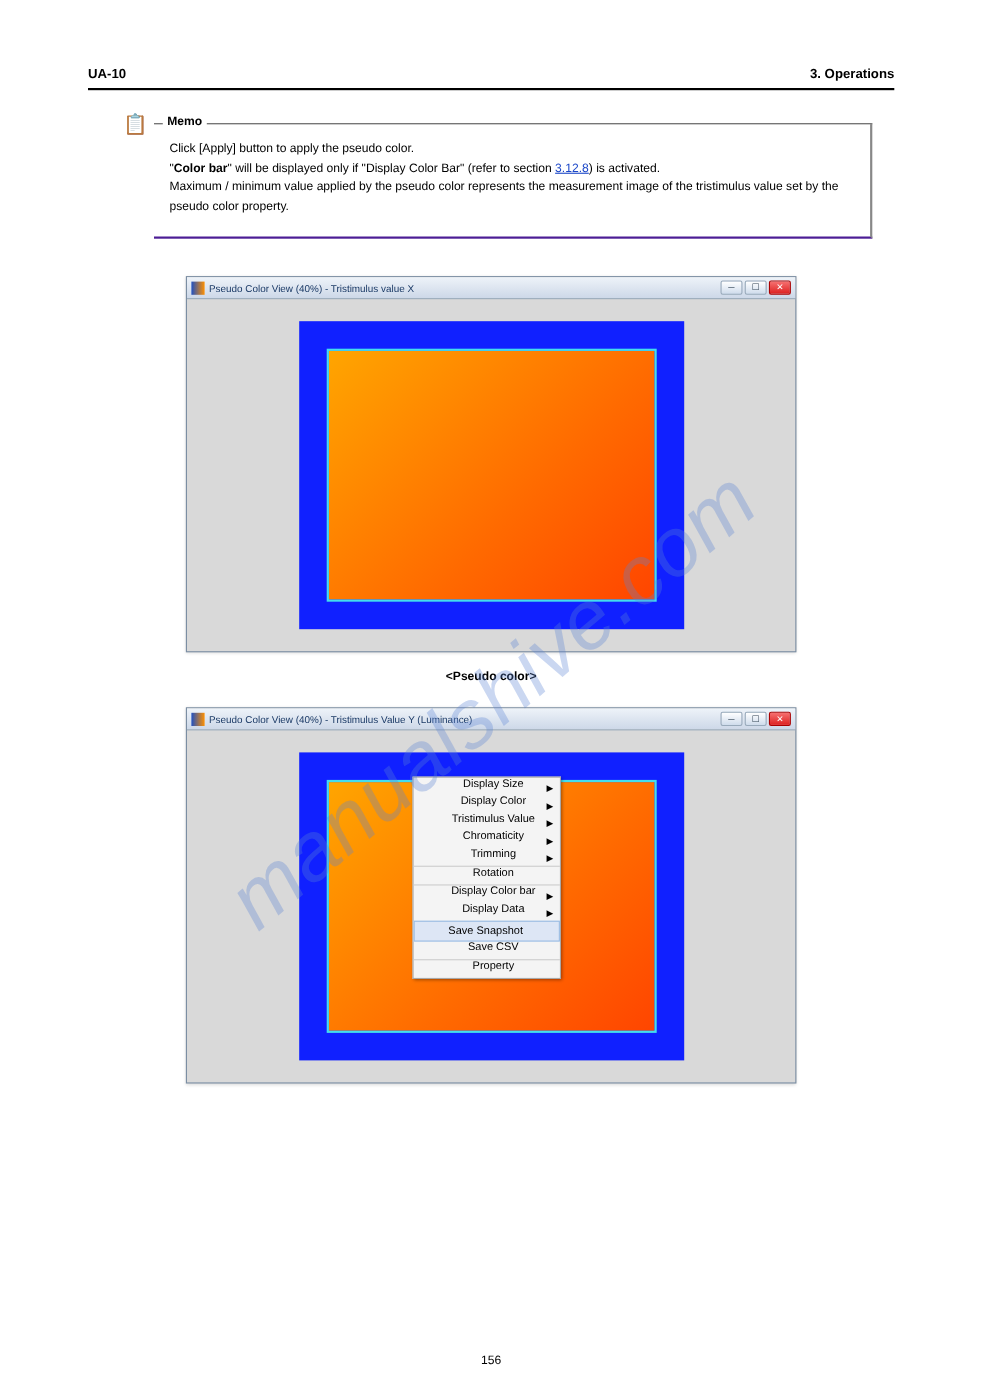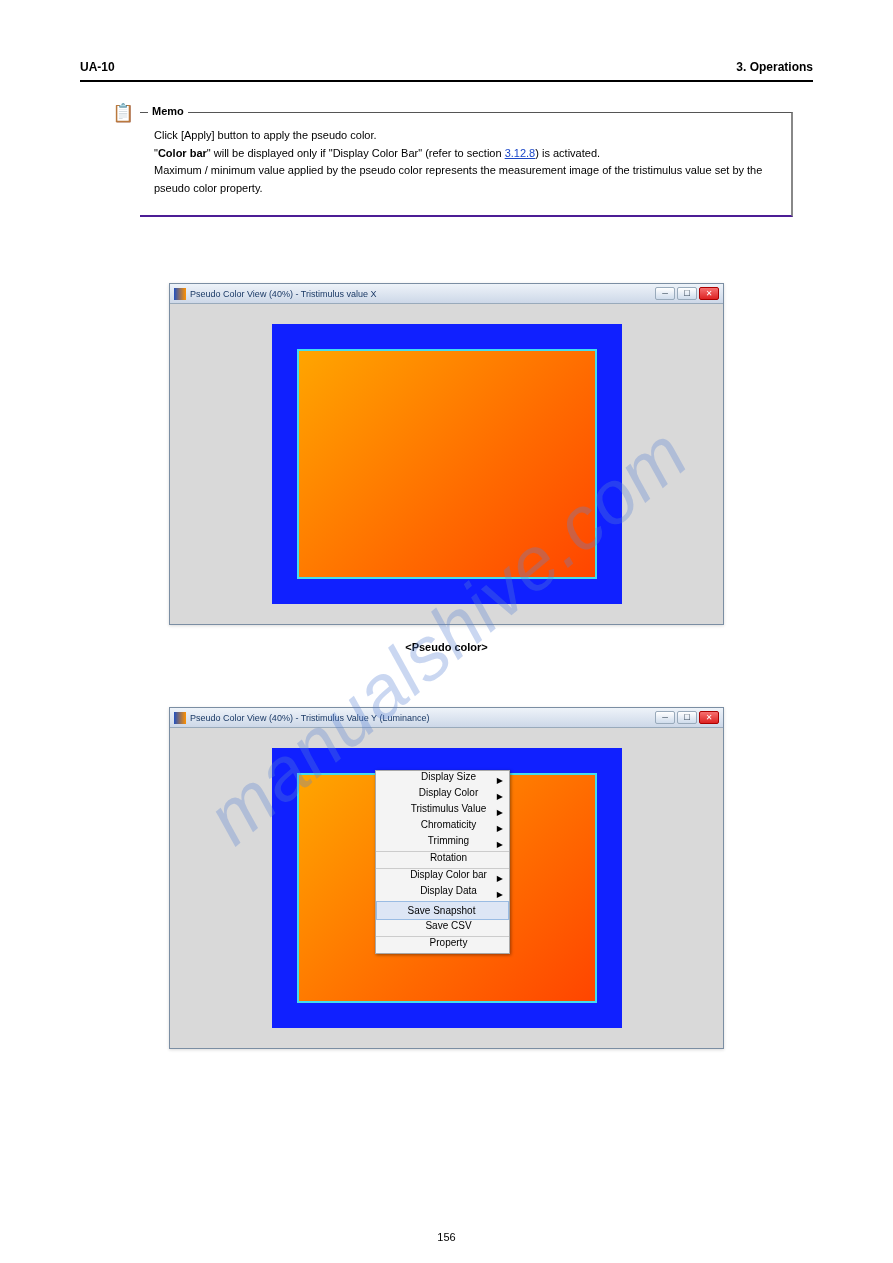--- a/index.html
+++ b/index.html
@@ -46,21 +46,20 @@
     font-size: 11px;
     line-height: 1.6;
   }
   .fig-wrap { text-align: center; margin-top: 34px; }
   .win {
     display: inline-block;
     border: 1px solid #7b8ea3;
     width: 555px;
     background: #d9d9d9;
     box-shadow: 0 1px 3px rgba(0,0,0,0.15);
-    margin-top: 32px;
   }
   .titlebar {
     background: linear-gradient(#eef3f9, #cdd8e8);
     border-bottom: 1px solid #9ab;
     height: 20px;
     display: flex;
     align-items: center;
     padding: 0 4px;
     font-size: 9px;
     color: #1b3a66;

